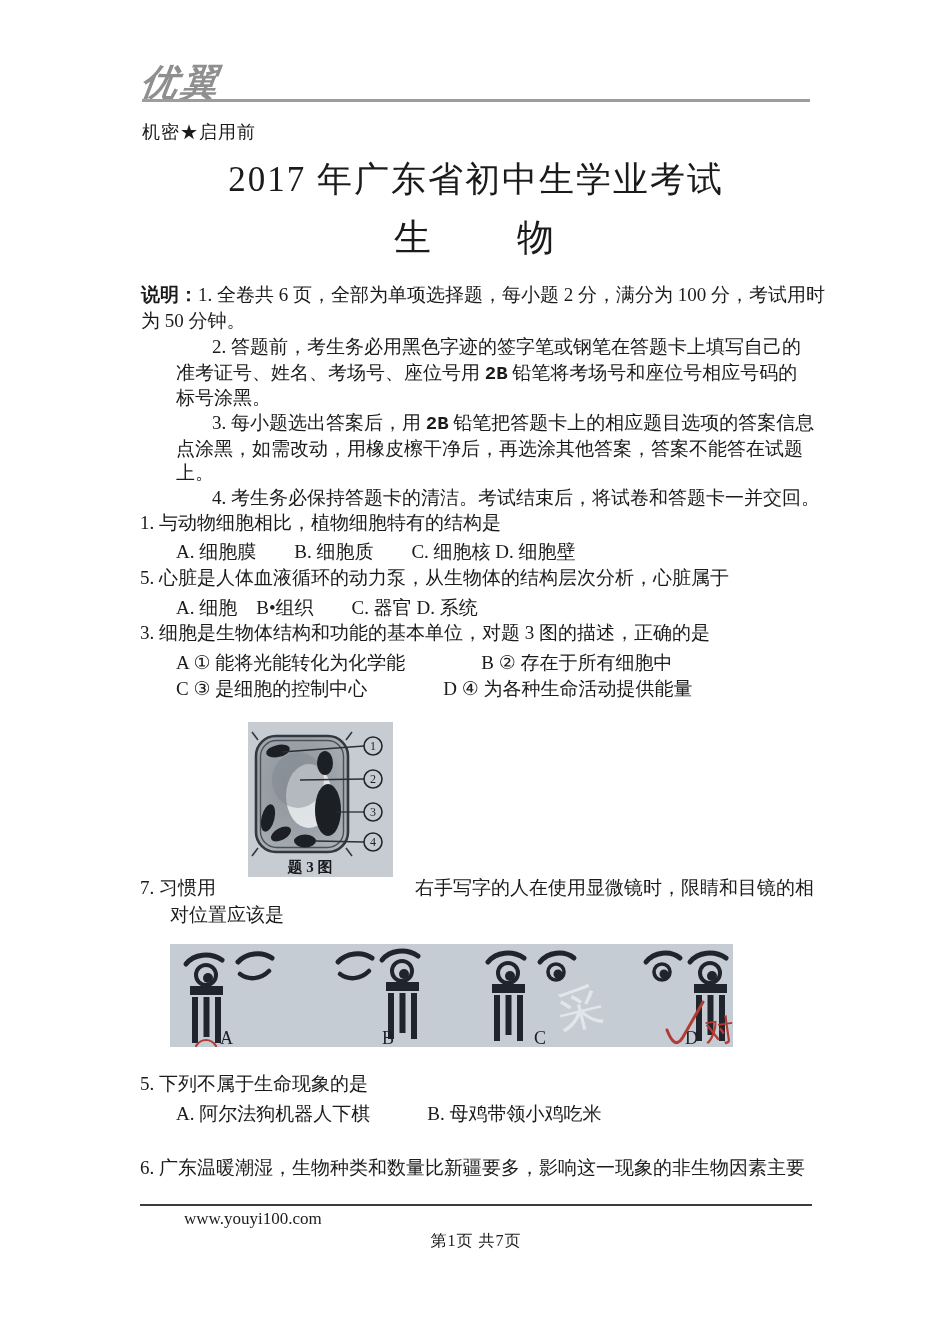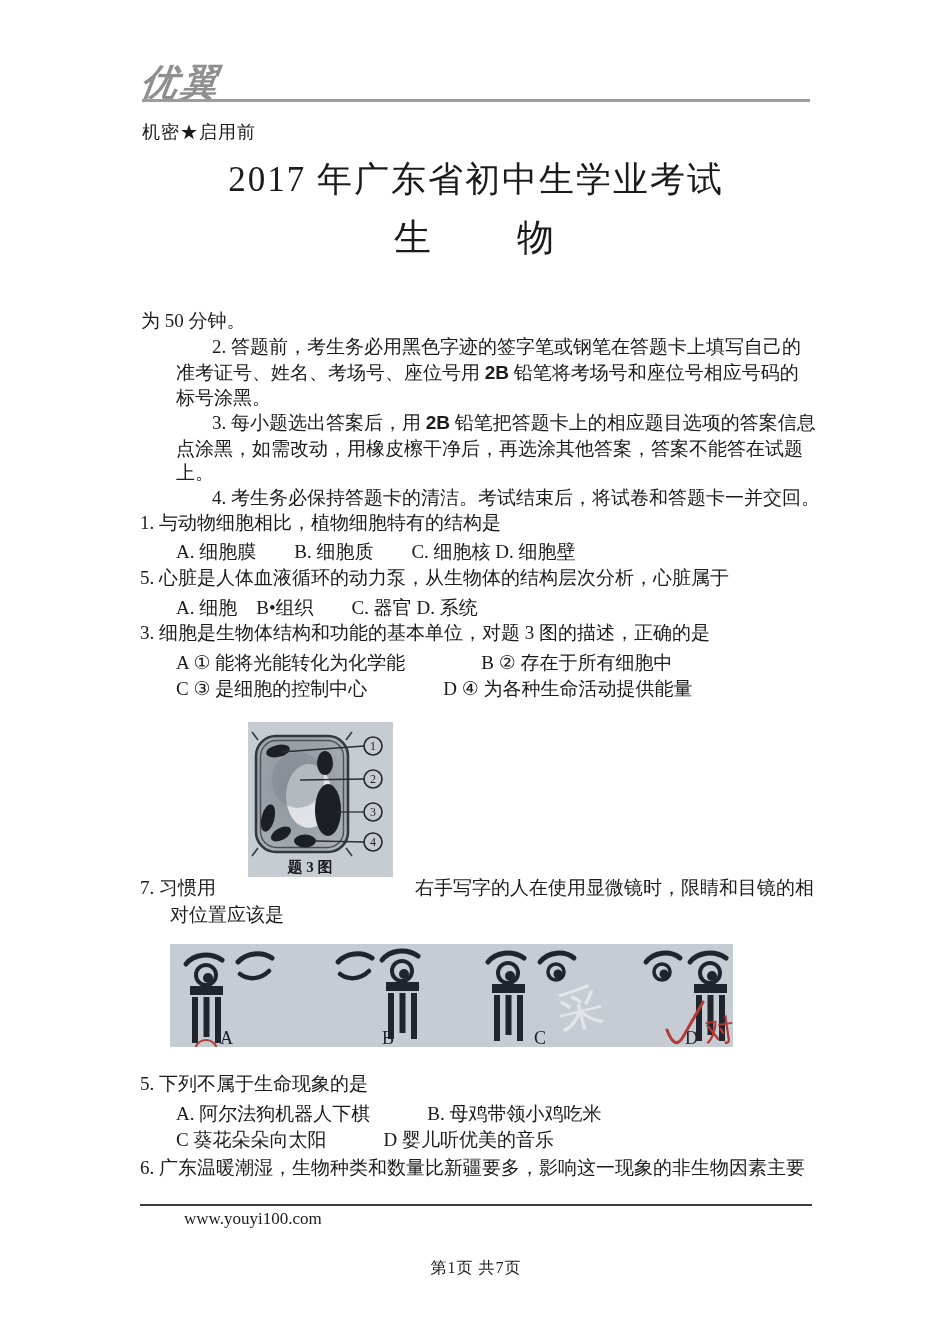--- a/index.html
+++ b/index.html
@@ -4,50 +4,51 @@
 <style>
   html,body{margin:0;padding:0;background:#e8e8e8;}
   #page{
     position:relative;width:950px;height:1344px;background:#ffffff;
     margin:0 auto;overflow:hidden;
     font-family:"Liberation Serif","DejaVu Serif",serif;
     color:#1b1b1b;
   }
   .abs{position:absolute;white-space:nowrap;}
   .body-line{font-size:19px;line-height:24px;}
-  .b-sans{font-family:Liberation Sans, sans-serif;font-weight:bold;}
+  .b-sans{font-family:Liberation Mono, monospace;font-weight:bold;}
   .bold{font-weight:bold;}
   
   .logo{
     font-family:"Liberation Sans","DejaVu Sans",sans-serif;
     font-size:37px;font-weight:bold;font-style:italic;
     color:#8f8f8f;letter-spacing:3px;transform:skewX(-8deg);
   }
   .logo-rule{background:#9d9d9d;height:3px;}
   .security{font-size:18px;letter-spacing:1px;}
   .exam-title{font-size:35px;letter-spacing:2px;font-weight:500;text-align:center;}
   .subject-title{font-size:37px;letter-spacing:4px;text-align:center;}
   .footer-rule{background:#3c3c3c;height:2px;}
   .site{font-size:17px;margin-left:44px;}
-  .page-ind{font-size:16px;text-align:center;letter-spacing:1px;margin-top:27px;}
+  .page-ind{font-size:16px;text-align:center;letter-spacing:1px;}
   .fig{position:absolute;display:block;}
   svg text{font-family:"Liberation Serif","DejaVu Serif",serif;}
 </style>
 </head>
 <body>
 
 <div id="page">
 
   <div class="abs logo" style="left:141px;top:58px;">优翼</div>
   <div class="abs logo-rule" style="left:142px;top:99px;width:668px;"></div>
   <div class="abs security" style="left:142px;top:120px;">机密★启用前</div>
 
   <div class="abs exam-title" style="left:140px;top:156px;width:672px;">2017 年广东省初中生学业考试</div>
   <div class="abs subject-title" style="left:140px;top:213px;width:672px;">生　　物</div>
 
+  <div class="abs body-line" style="left:141px;top:283px;"><span class="bold">说明：</span><span>1. 全卷共 6 页，全部为单项选择题，每小题 2 分，满分为 100 分，考试用时</span></div>
   <div class="abs body-line" style="left:141px;top:309px;">为 50 分钟。</div>
   <div class="abs body-line" style="left:212px;top:335px;">2. 答题前，考生务必用黑色字迹的签字笔或钢笔在答题卡上填写自己的</div>
   <div class="abs body-line" style="left:176px;top:361px;"><span>准考证号、姓名、考场号、座位号用 </span><span class="b-sans">2B</span><span> 铅笔将考场号和座位号相应号码的</span></div>
   <div class="abs body-line" style="left:176px;top:386px;">标号涂黑。</div>
   <div class="abs body-line" style="left:212px;top:411px;"><span>3. 每小题选出答案后，用 </span><span class="b-sans">2B</span><span> 铅笔把答题卡上的相应题目选项的答案信息</span></div>
   <div class="abs body-line" style="left:176px;top:437px;">点涂黑，如需改动，用橡皮檫干净后，再选涂其他答案，答案不能答在试题</div>
   <div class="abs body-line" style="left:176px;top:461px;">上。</div>
   <div class="abs body-line" style="left:212px;top:486px;">4. 考生务必保持答题卡的清洁。考试结束后，将试卷和答题卡一并交回。</div>
 
   <div class="abs body-line" style="left:140px;top:511px;">1. 与动物细胞相比，植物细胞特有的结构是</div>
@@ -170,21 +171,20 @@
 
     <g stroke="#b23b34" fill="none" stroke-linecap="round">
       <path d="M497 86 C 502 99, 507 103, 513 93 L 533 58" stroke-width="3"></path>
       <path d="M26 102 C 31 94, 41 94, 46 102" stroke-width="2.2"></path>
     </g>
     <text x="536" y="99" font-size="30" fill="#b23b34" transform="rotate(-8 536 99)">对</text>
   </svg>
 
   <div class="abs body-line" style="left:140px;top:1072px;">5. 下列不属于生命现象的是</div>
   <div class="abs body-line" style="left:176px;top:1102px;">A. 阿尔法狗机器人下棋　　　B. 母鸡带领小鸡吃米</div>
-  <div class="abs body-line" style="left:176px;top:1128px;">C 葵花朵朵向太阳　　　D 婴儿听优美的音乐</div>
 
   <div class="abs body-line" style="left:140px;top:1156px;">6. 广东温暖潮湿，生物种类和数量比新疆要多，影响这一现象的非生物因素主要</div>
 
   <div class="abs footer-rule" style="left:140px;top:1204px;width:672px;"></div>
   <div class="abs site" style="left:140px;top:1209px;">www.youyi100.com</div>
   <div class="abs page-ind" style="left:140px;top:1231px;width:672px;">第1页 共7页</div>
 
 </div>
 
 </body></html>

